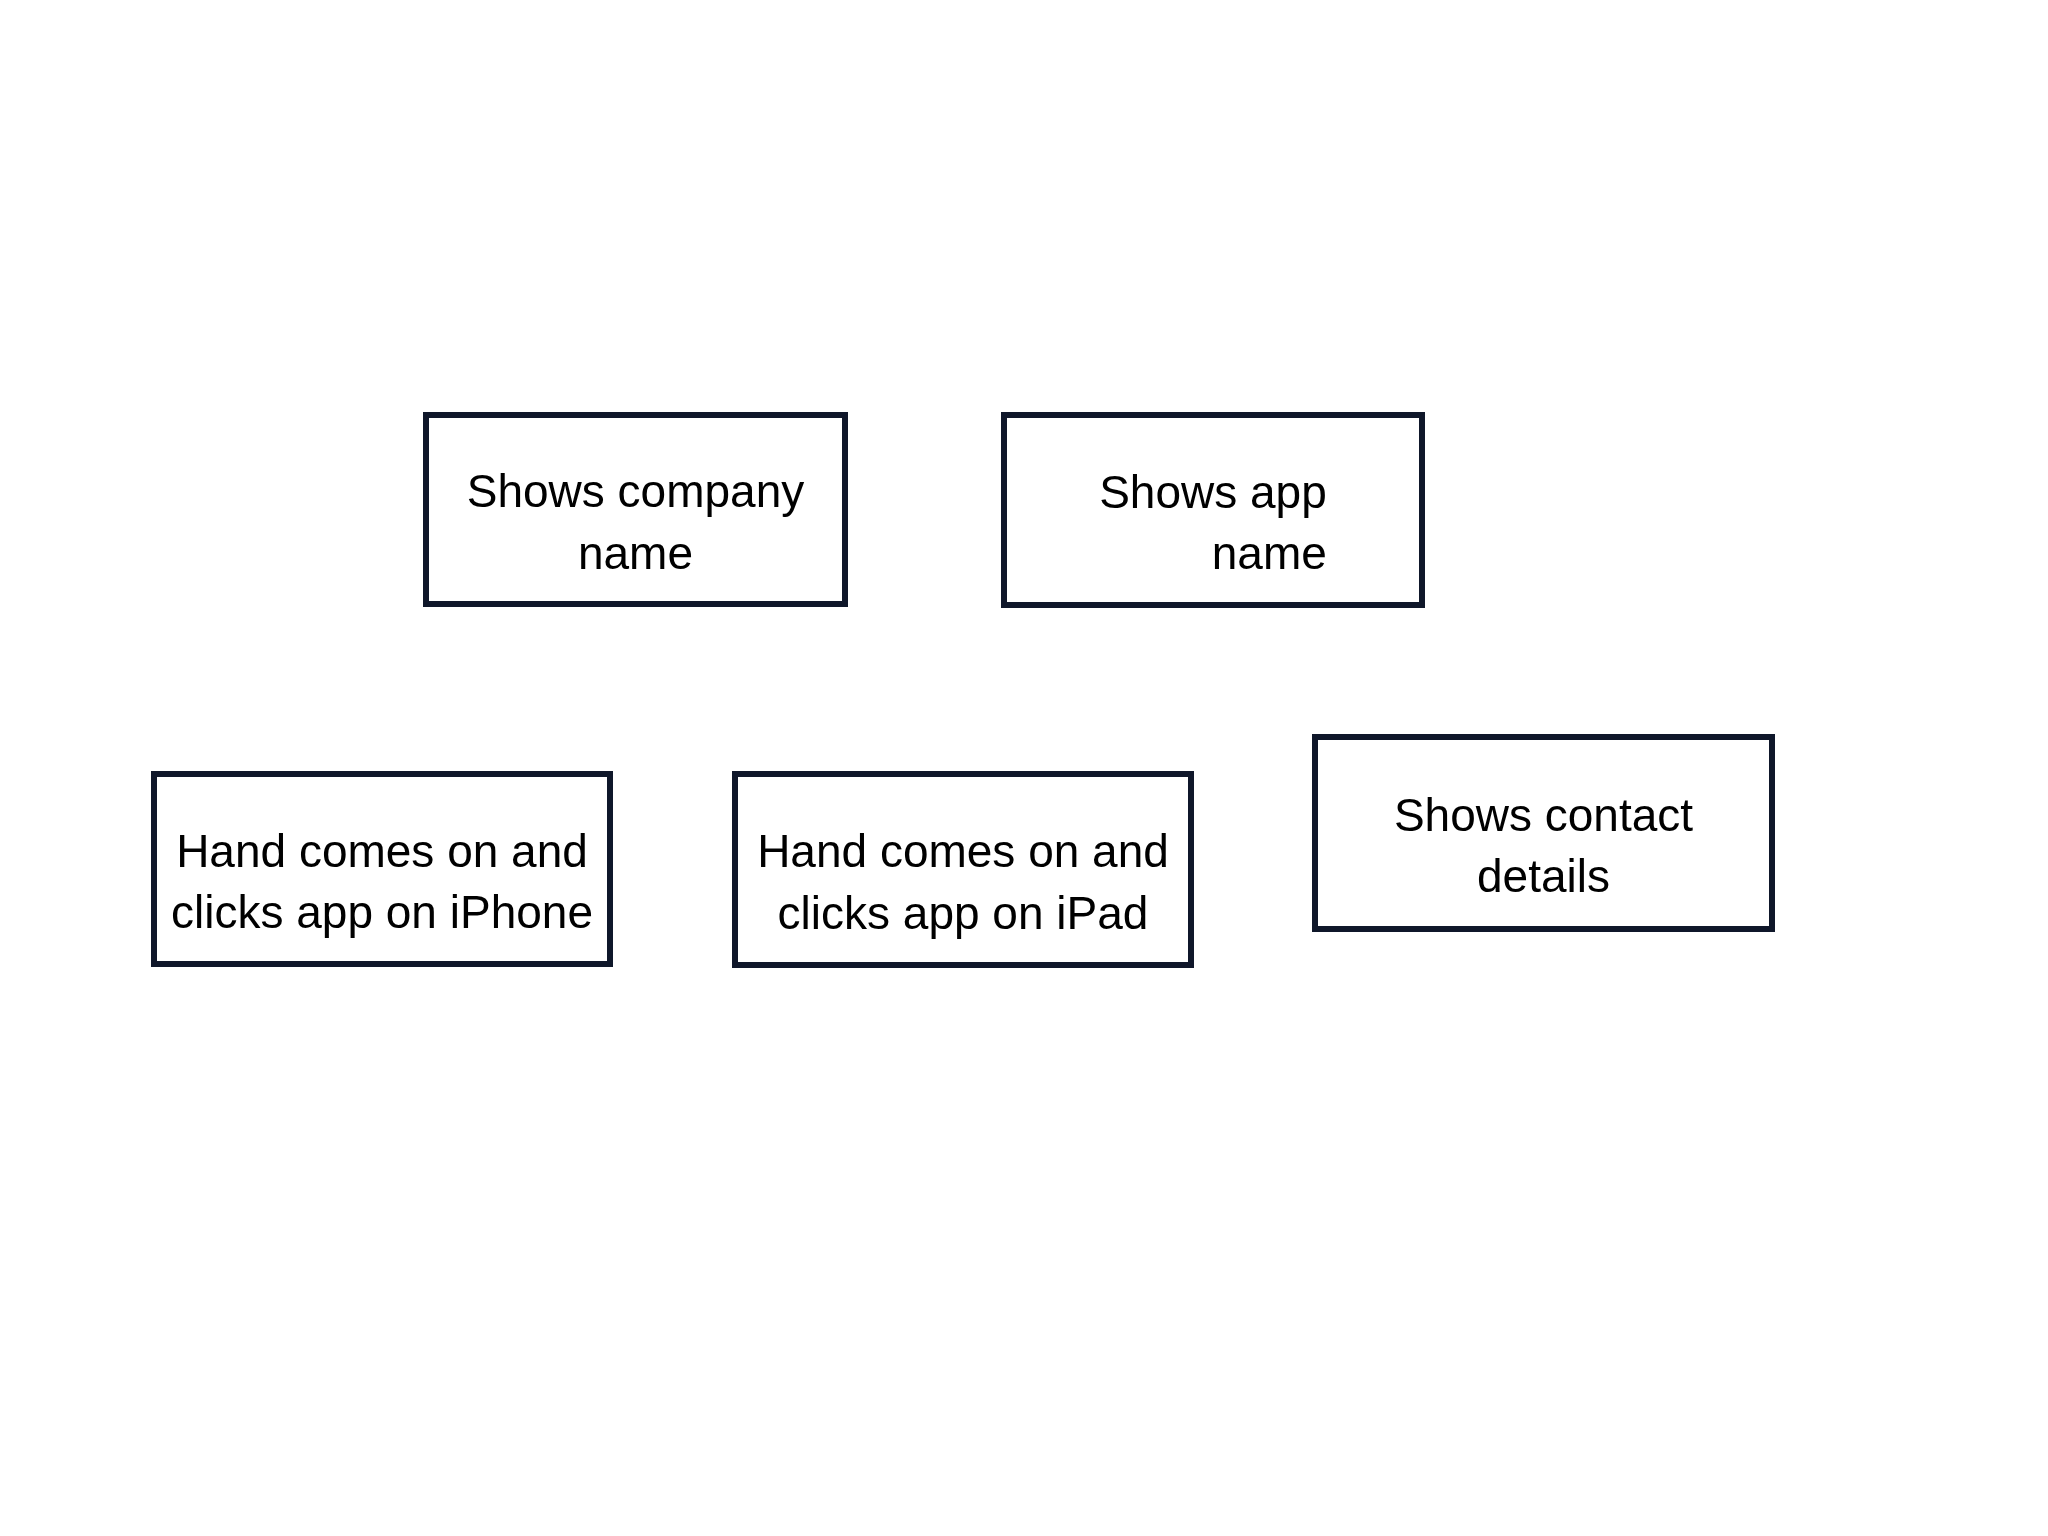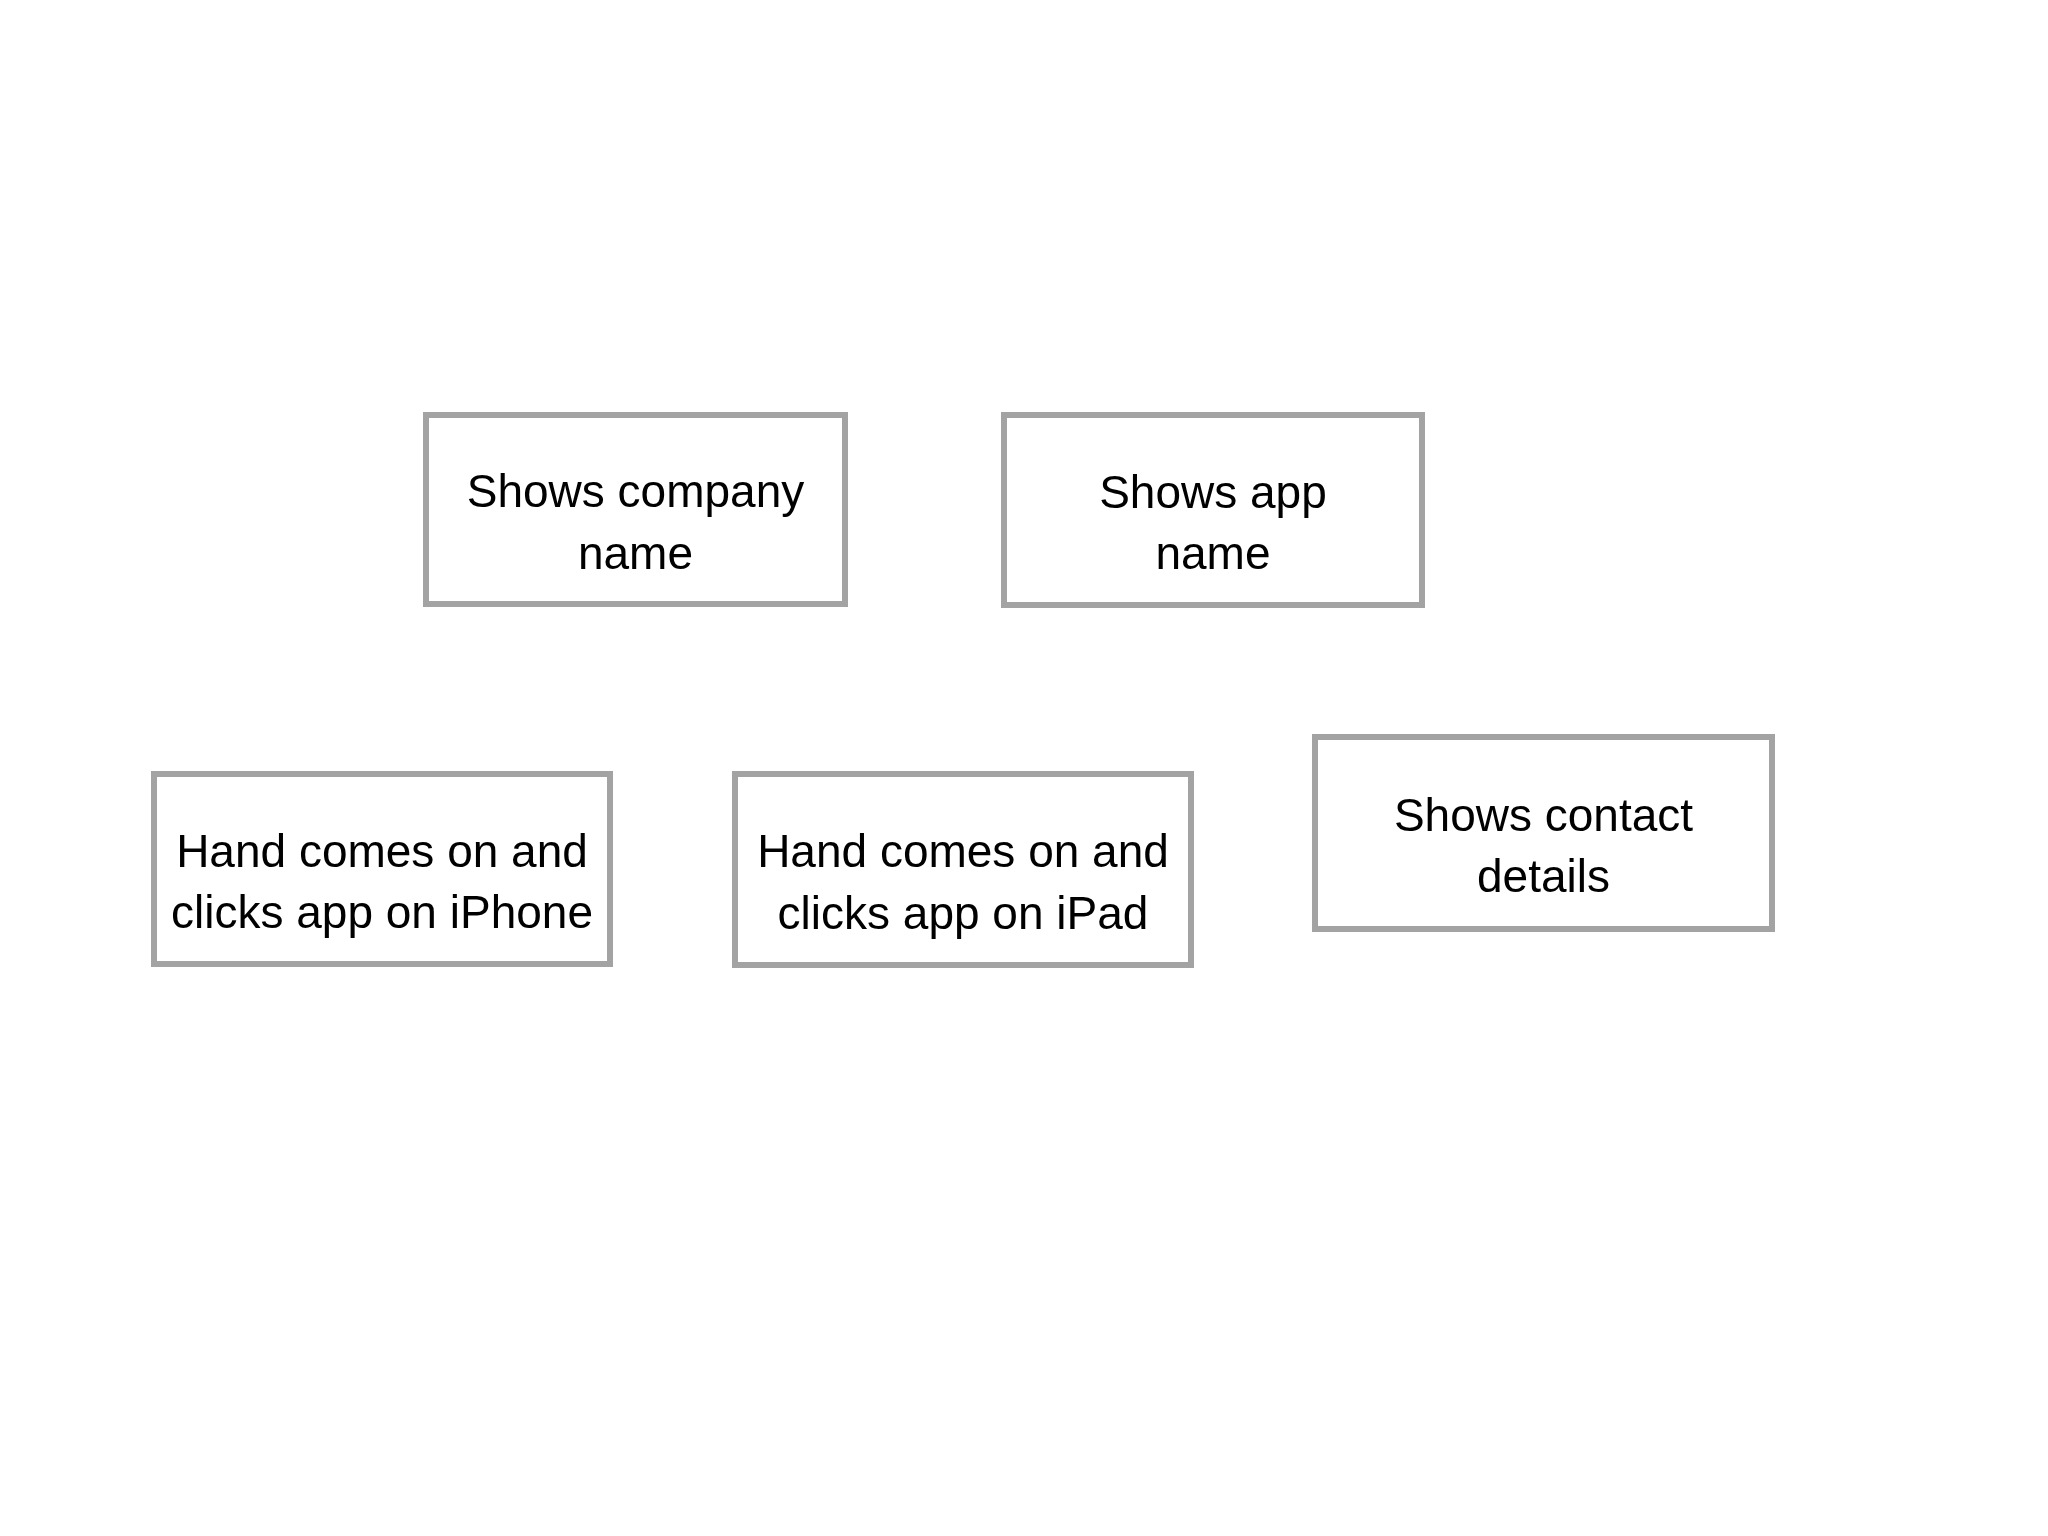--- a/index.html
+++ b/index.html
@@ -14,36 +14,36 @@
 
   .canvas {
     position: relative;
     width: 2048px;
     height: 1536px;
     background: #ffffff;
   }
 
   .diagram-box {
     position: absolute;
-    border: 6px solid #a3a3a3;
+    border: 6px solid #0f172a;
     background: #ffffff;
     display: flex;
     align-items: center;
     justify-content: center;
     text-align: center;
     color: #000000;
     font-size: 46px;
     line-height: 1.33;
     white-space: pre-line;
     padding-top: 26px; 
   }
 
   
   #box-company { left: 423px; top: 412px; width: 425px; height: 195px; }
-  #box-app     { left: 1001px; top: 412px; width: 424px; height: 196px; }
+  #box-app     { left: 1001px; top: 412px; width: 424px; height: 196px; text-align: right; }
 
   
   #box-iphone  { left: 151px;  top: 771px; width: 462px; height: 196px; }
   #box-ipad    { left: 732px;  top: 771px; width: 462px; height: 197px; }
   #box-contact { left: 1312px; top: 734px; width: 463px; height: 198px; }
 </style>
 </head>
 <body>
 
 <div class="canvas">

